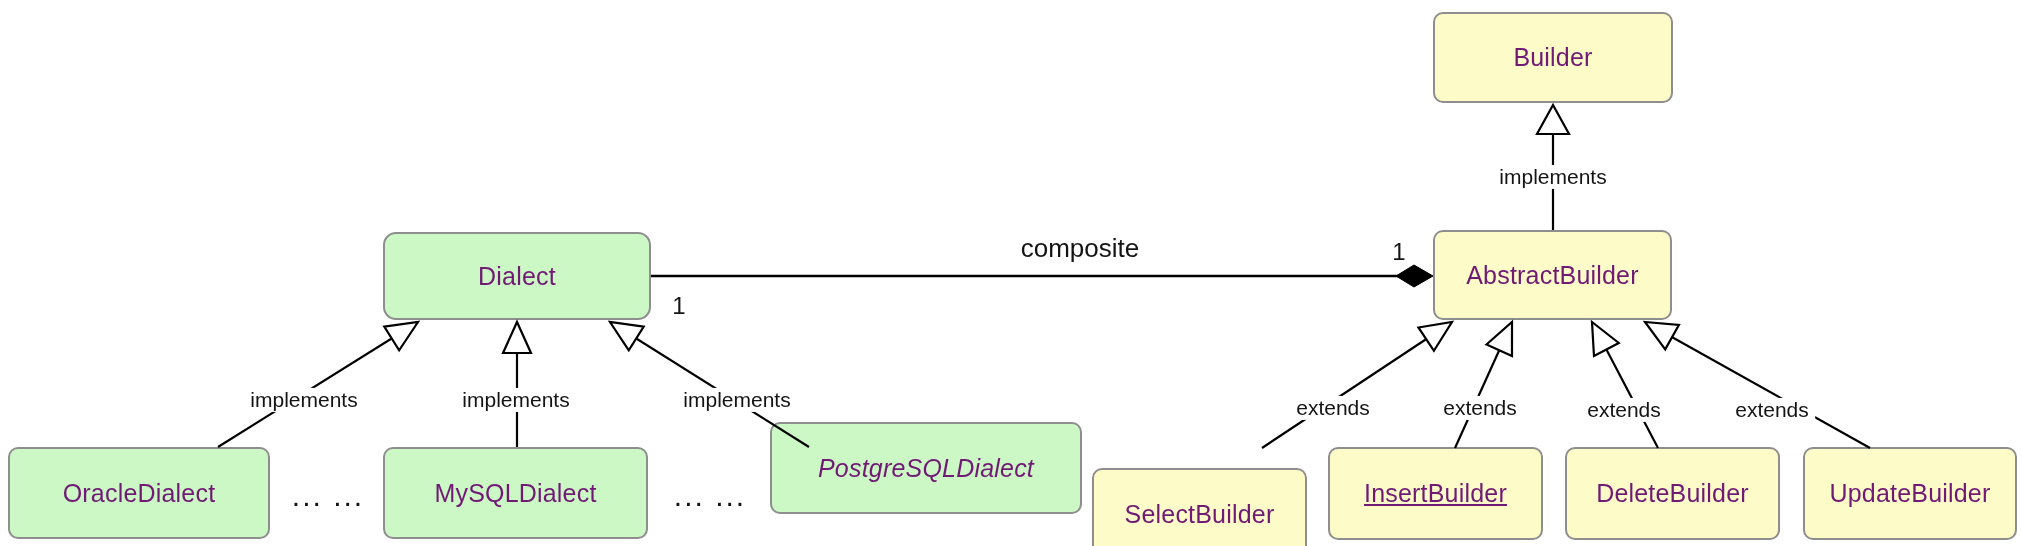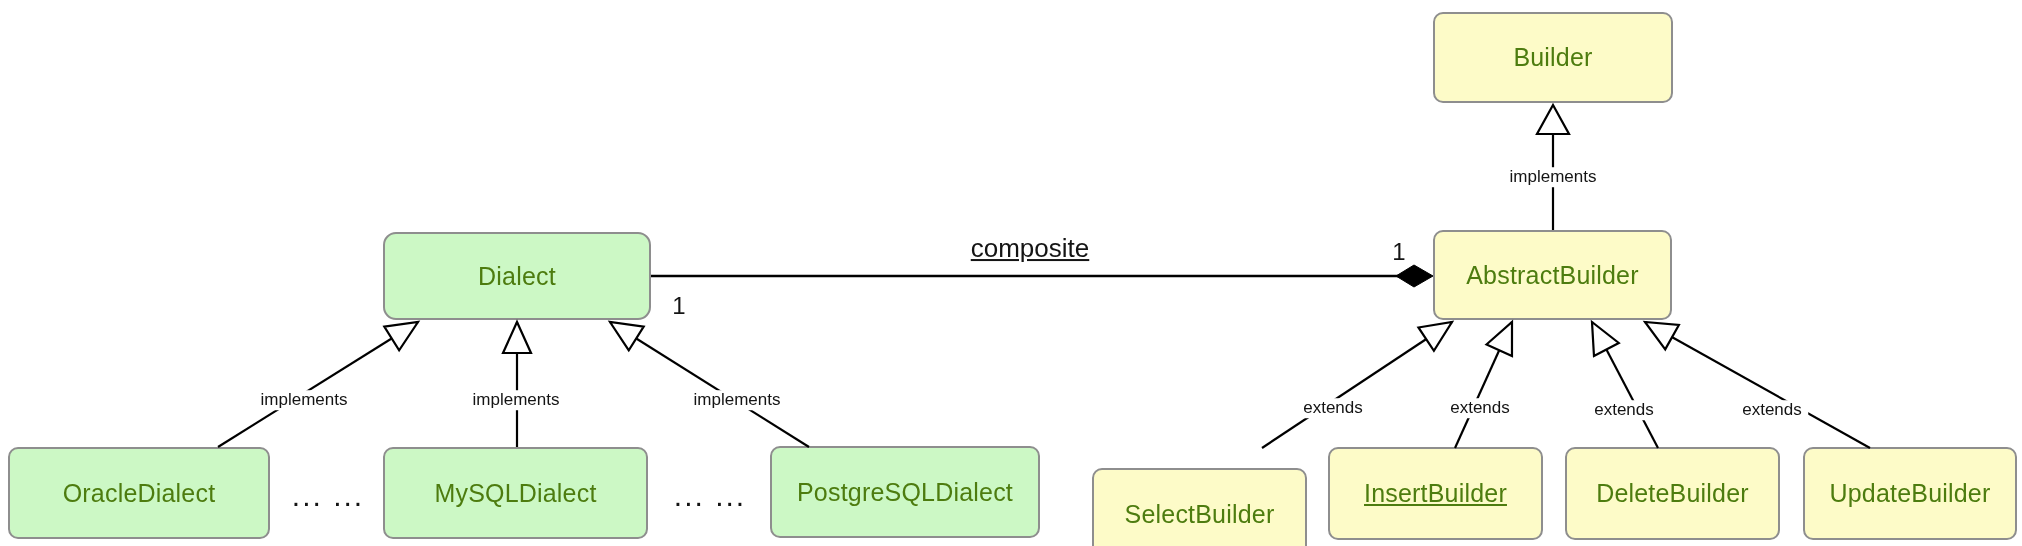--- a/index.html
+++ b/index.html
@@ -5,44 +5,44 @@
   html,body{margin:0;padding:0;background:#fff;}
   .stage{
     position:relative;width:2022px;height:546px;background:#ffffff;overflow:hidden;
     font-family:"Liberation Sans",sans-serif;
   }
   .layer{position:absolute;left:0;top:0;width:100%;height:100%;}
   .uml-class{
     position:absolute;box-sizing:border-box;
     border:2px solid #404040;border-radius:10px;
     display:flex;align-items:center;justify-content:center;
-    font-size:25px;color:#4d7c0f;letter-spacing:.2px;
+    font-size:25px;color:#701a75;letter-spacing:.2px;
   }
   .edge-label{
     position:absolute;transform:translate(-50%,-50%);
     background:#ffffff;padding:0 6px;
-    font-size:17px;color:#141414;white-space:nowrap;line-height:1.15;
+    font-size:21px;color:#141414;white-space:nowrap;line-height:1.15;
   }
   .edge-label.assoc{font-size:26px;}
   .edge-label.mult{font-size:24px;padding:0 2px;}
   .edge-label.dots{font-size:30px;letter-spacing:2px;padding:0 2px;}
   svg.connectors{position:absolute;left:0;top:0;}
 </style>
 </head>
 <body>
 
 <div class="stage">
 
   <div class="layer" id="boxes">
       <div class="uml-class" style="left: 1433px; top: 12px; width: 240px; height: 91px; background-color: rgb(253, 251, 200); border-color: rgb(142, 142, 142);">Builder</div>
       <div class="uml-class" style="left: 1433px; top: 230px; width: 239px; height: 90px; background-color: rgb(253, 251, 200); border-color: rgb(142, 142, 142); text-align: right;">AbstractBuilder</div>
       <div class="uml-class" style="left: 383px; top: 232px; width: 268px; height: 88px; background-color: rgb(204, 248, 197); border-color: rgb(142, 142, 142); border-radius: 13px;">Dialect</div>
       <div class="uml-class" style="left: 8px; top: 447px; width: 262px; height: 92px; background-color: rgb(204, 248, 197); border-color: rgb(142, 142, 142);">OracleDialect</div>
       <div class="uml-class" style="left: 383px; top: 447px; width: 265px; height: 92px; background-color: rgb(204, 248, 197); border-color: rgb(142, 142, 142);">MySQLDialect</div>
-      <div class="uml-class" style="left: 770px; top: 446px; width: 270px; height: 92px; background-color: rgb(204, 248, 197); border-color: rgb(142, 142, 142);">PostgreSQLDialect</div>
+      <div class="uml-class" style="left: 770px; top: 422px; width: 312px; height: 92px; background-color: rgb(204, 248, 197); border-color: rgb(142, 142, 142); font-style: italic;">PostgreSQLDialect</div>
       <div class="uml-class" style="left: 1092px; top: 468px; width: 215px; height: 92px; background-color: rgb(253, 251, 200); border-color: rgb(142, 142, 142);">SelectBuilder</div>
       <div class="uml-class" style="left: 1328px; top: 447px; width: 215px; height: 93px; background-color: rgb(253, 251, 200); border-color: rgb(142, 142, 142); text-decoration: underline;">InsertBuilder</div>
       <div class="uml-class" style="left: 1565px; top: 447px; width: 215px; height: 93px; background-color: rgb(253, 251, 200); border-color: rgb(142, 142, 142);">DeleteBuilder</div>
       <div class="uml-class" style="left: 1803px; top: 447px; width: 214px; height: 93px; background-color: rgb(253, 251, 200); border-color: rgb(142, 142, 142);">UpdateBuilder</div>
     </div>
 
   <svg class="connectors" width="2022" height="546" viewBox="0 0 2022 546">
     <defs>
       <marker id="tri" markerUnits="userSpaceOnUse" markerWidth="38" markerHeight="36" refX="33" refY="17" orient="auto">
         <path d="M2,3 L33,17 L2,31 Z" fill="#ffffff" stroke="#000000" stroke-width="2.2" stroke-linejoin="miter"></path>
@@ -67,20 +67,20 @@
 
   <div class="layer" id="labels">
       <span class="edge-label rel" style="left: 304px; top: 400px;">implements</span>
       <span class="edge-label rel" style="left: 516px; top: 400px;">implements</span>
       <span class="edge-label rel" style="left: 737px; top: 400px;">implements</span>
       <span class="edge-label rel" style="left: 1553px; top: 177px;">implements</span>
       <span class="edge-label rel" style="left: 1333px; top: 408px;">extends</span>
       <span class="edge-label rel" style="left: 1480px; top: 408px;">extends</span>
       <span class="edge-label rel" style="left: 1624px; top: 410px;">extends</span>
       <span class="edge-label rel" style="left: 1772px; top: 410px;">extends</span>
-      <span class="edge-label assoc" style="left: 1030px; top: 249px; text-decoration: underline;">composite</span>
+      <span class="edge-label assoc" style="left: 1080px; top: 249px;">composite</span>
       <span class="edge-label mult" style="left: 679px; top: 306px;">1</span>
       <span class="edge-label mult" style="left: 1399px; top: 252px;">1</span>
       <span class="edge-label dots" style="left: 328px; top: 496px;">... ...</span>
       <span class="edge-label dots" style="left: 710px; top: 496px;">... ...</span>
     </div>
 
 </div>
 
 </body></html>

